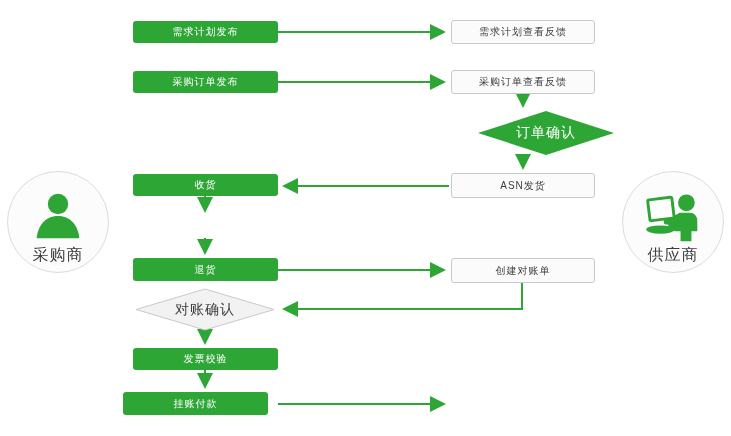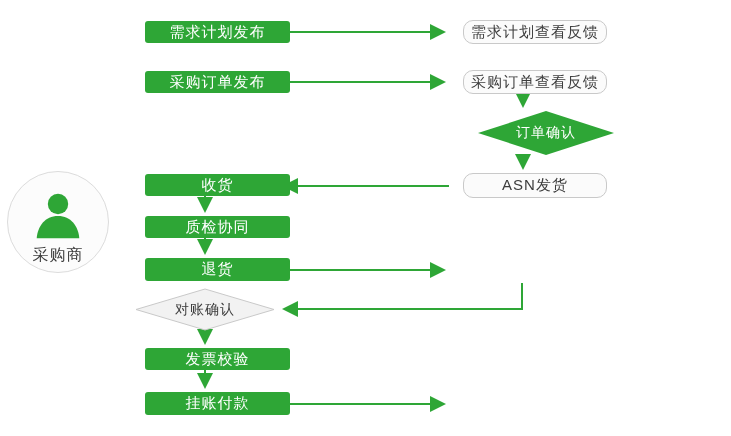--- a/index.html
+++ b/index.html
@@ -7,29 +7,29 @@
     position:relative;width:731px;height:436px;background:#fff;overflow:hidden;
     font-family:"Liberation Sans","DejaVu Sans",sans-serif;
   }
   .wires{position:absolute;left:0;top:0;z-index:1;}
   .wires line,.wires polyline{
     stroke:var(--green,#2EA636);stroke-width:2;fill:none;
   }
   #ah path{fill:var(--green,#2EA636);}
   .node{
     position:absolute;z-index:2;display:flex;align-items:center;justify-content:center;
-    font-size:15px;box-sizing:border-box;letter-spacing:1px;margin-left:12px;
+    font-size:10px;box-sizing:border-box;letter-spacing:1px;
   }
   .box-green{
     background:var(--green,#2EA636);color:var(--text-light,#fff);
     border-radius:3px;
   }
   .box-white{
     background:var(--box-fill,#FBFBFB);color:var(--text-dark,#3D3D3D);
-    border:1px solid var(--box-border,#C9C9C9);border-radius:10px;
+    border:1px solid var(--box-border,#C9C9C9);border-radius:3px;
   }
   .box-red{
     background:var(--red,#F2552F);color:var(--text-light,#fff);
     border-radius:3px;
   }
   .diamond{position:absolute;z-index:2;}
   .diamond svg{position:absolute;left:0;top:0;width:100%;height:100%;}
   .diamond .dlabel{
     position:absolute;left:0;top:0;width:100%;height:100%;
     display:flex;align-items:center;justify-content:center;
@@ -75,51 +75,65 @@
       <svg viewBox="0 0 60 54" width="56" height="50">
         <g style="fill:var(--green)" fill="#2EA636">
           <circle cx="30" cy="13" r="11"></circle>
           <path d="M30 26 C16 26 8 37 7 50 L53 50 C52 37 44 26 30 26 Z"></path>
         </g>
       </svg>
     </span>
     <span class="alabel">采购商</span>
   </div>
 
+  <div class="actor" style="left:622px;top:171px;">
+    <span class="aicon">
+      <svg viewBox="0 0 74 58" width="62" height="50">
+        <g style="fill:var(--green)" fill="#2EA636">
+          <ellipse cx="22" cy="44" rx="17" ry="5"></ellipse>
+          <circle cx="53" cy="12" r="10"></circle>
+          <path d="M45 24 h12 a9 9 0 0 1 9 10 v12 h-7 v12 h-13 v-12 h-6 a9 9 0 0 1 -4 -17 z"></path>
+          <rect x="26" y="31" width="18" height="7" rx="3"></rect>
+        </g>
+        <rect x="8" y="7" width="29" height="25" rx="2" fill="#FFFFFF" stroke-width="3.5" style="stroke:var(--green)" stroke="#2EA636" transform="rotate(-7 22 19)"></rect>
+      </svg>
+    </span>
+    <span class="alabel">供应商</span>
+  </div>
 
   <div class="node box-green" style="left:133px;top:21px;width:145px;height:22px">
     <span>需求计划发布</span>
   </div>
   <div class="node box-green" style="left:133px;top:174px;width:145px;height:22px">
     <span>收货</span>
   </div>
   <div class="node box-green" style="left:133px;top:71px;width:145px;height:22px">
     <span>采购订单发布</span>
   </div>
-  <div class="node box-green" style="left:133px;top:216px;width:145px;height:22px">
-    <span>质检协同</span>
-  </div>
   <div class="node box-green" style="left:133px;top:348px;width:145px;height:22px">
     <span>发票校验</span>
   </div>
   <div class="node box-green" style="left:133px;top:258px;width:145px;height:23px">
     <span>退货</span>
   </div>
-  <div class="node box-green" style="left:133px;top:392px;width:145px;height:23px">
+  <div class="node box-green" style="left:123px;top:392px;width:145px;height:23px">
     <span>挂账付款</span>
   </div>
 
   <div class="node box-white" style="left:451px;top:20px;width:144px;height:24px">
     <span>需求计划查看反馈</span>
   </div>
   <div class="node box-white" style="left:451px;top:70px;width:144px;height:24px">
     <span>采购订单查看反馈</span>
   </div>
   <div class="node box-white" style="left:451px;top:173px;width:144px;height:25px">
     <span>ASN发货</span>
+  </div>
+  <div class="node box-white" style="left:451px;top:258px;width:144px;height:25px">
+    <span>创建对账单</span>
   </div>
 
   <div class="diamond green" style="left:478px;top:111px;width:136px;height:44px">
     <svg viewBox="0 0 136 44" preserveAspectRatio="none">
       <polygon points="68,0 136,22 68,44 0,22" style="fill:var(--green)" fill="#2EA636"></polygon>
     </svg>
     <span class="dlabel">订单确认</span>
   </div>
   <div class="diamond gray" style="left:134px;top:288px;width:142px;height:43px">
     <svg viewBox="0 0 142 43" preserveAspectRatio="none">

